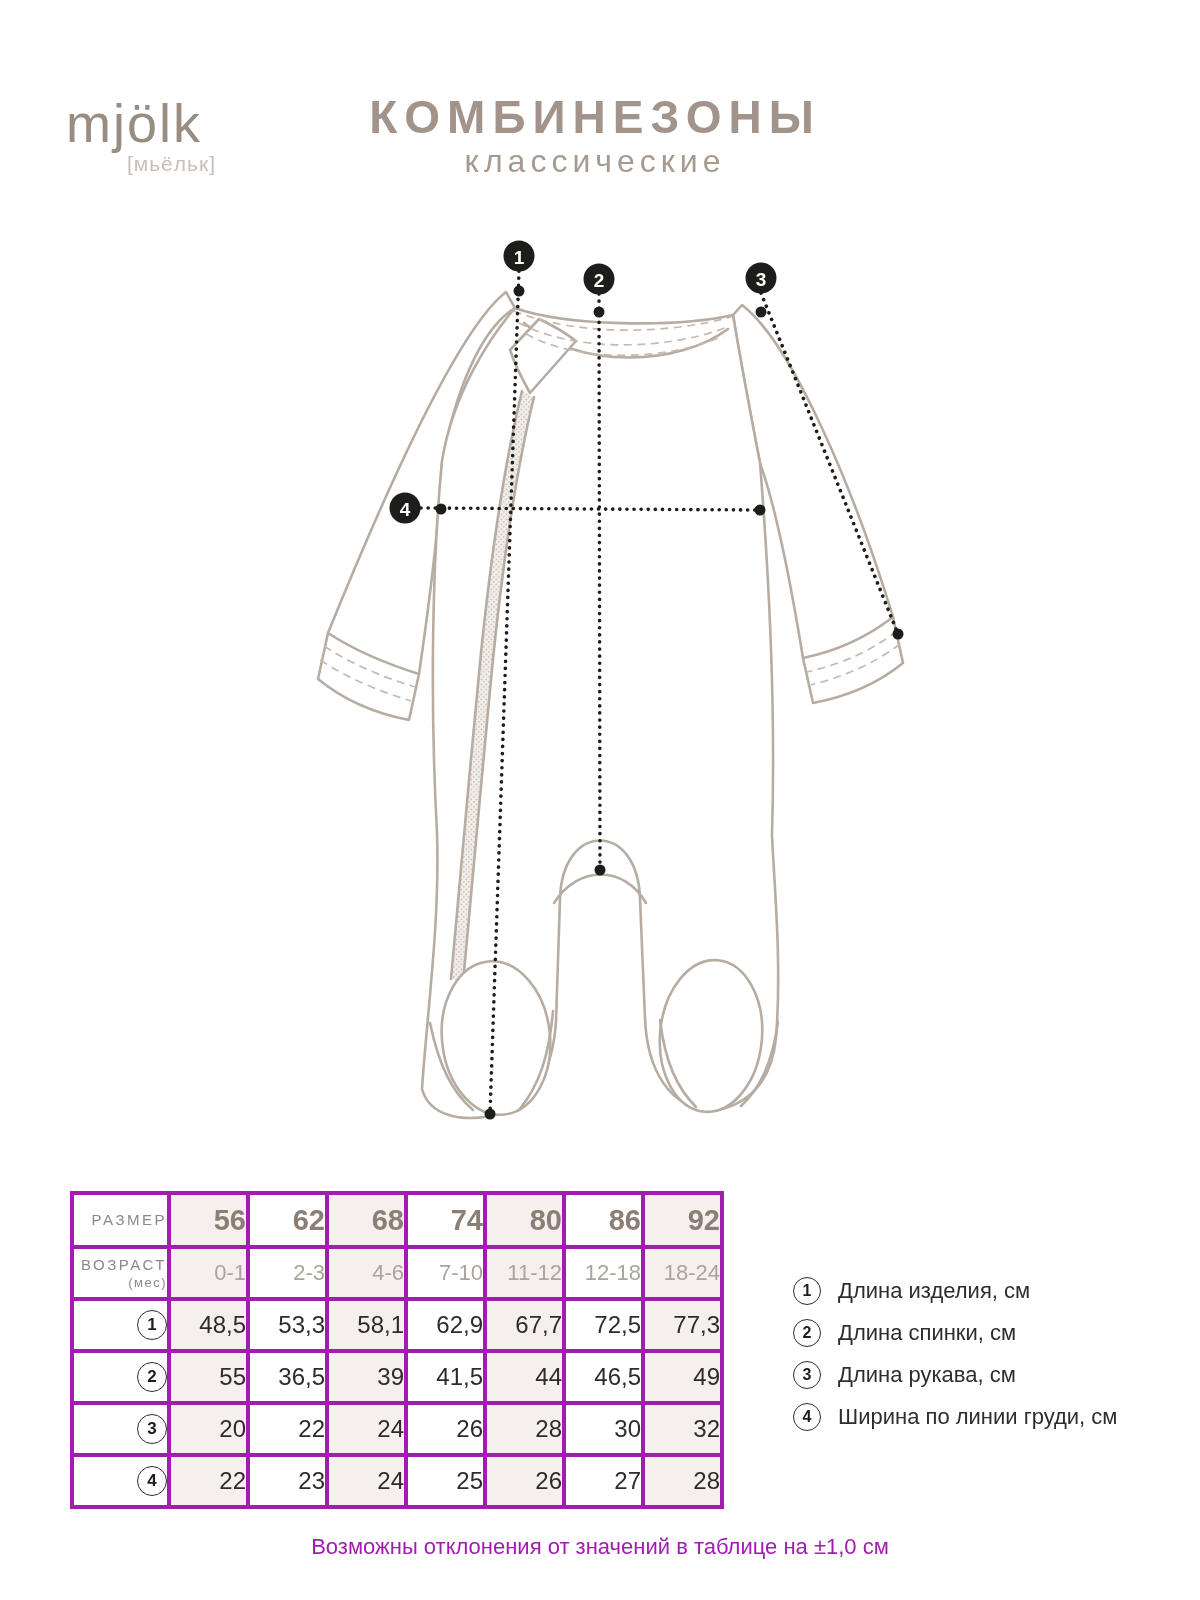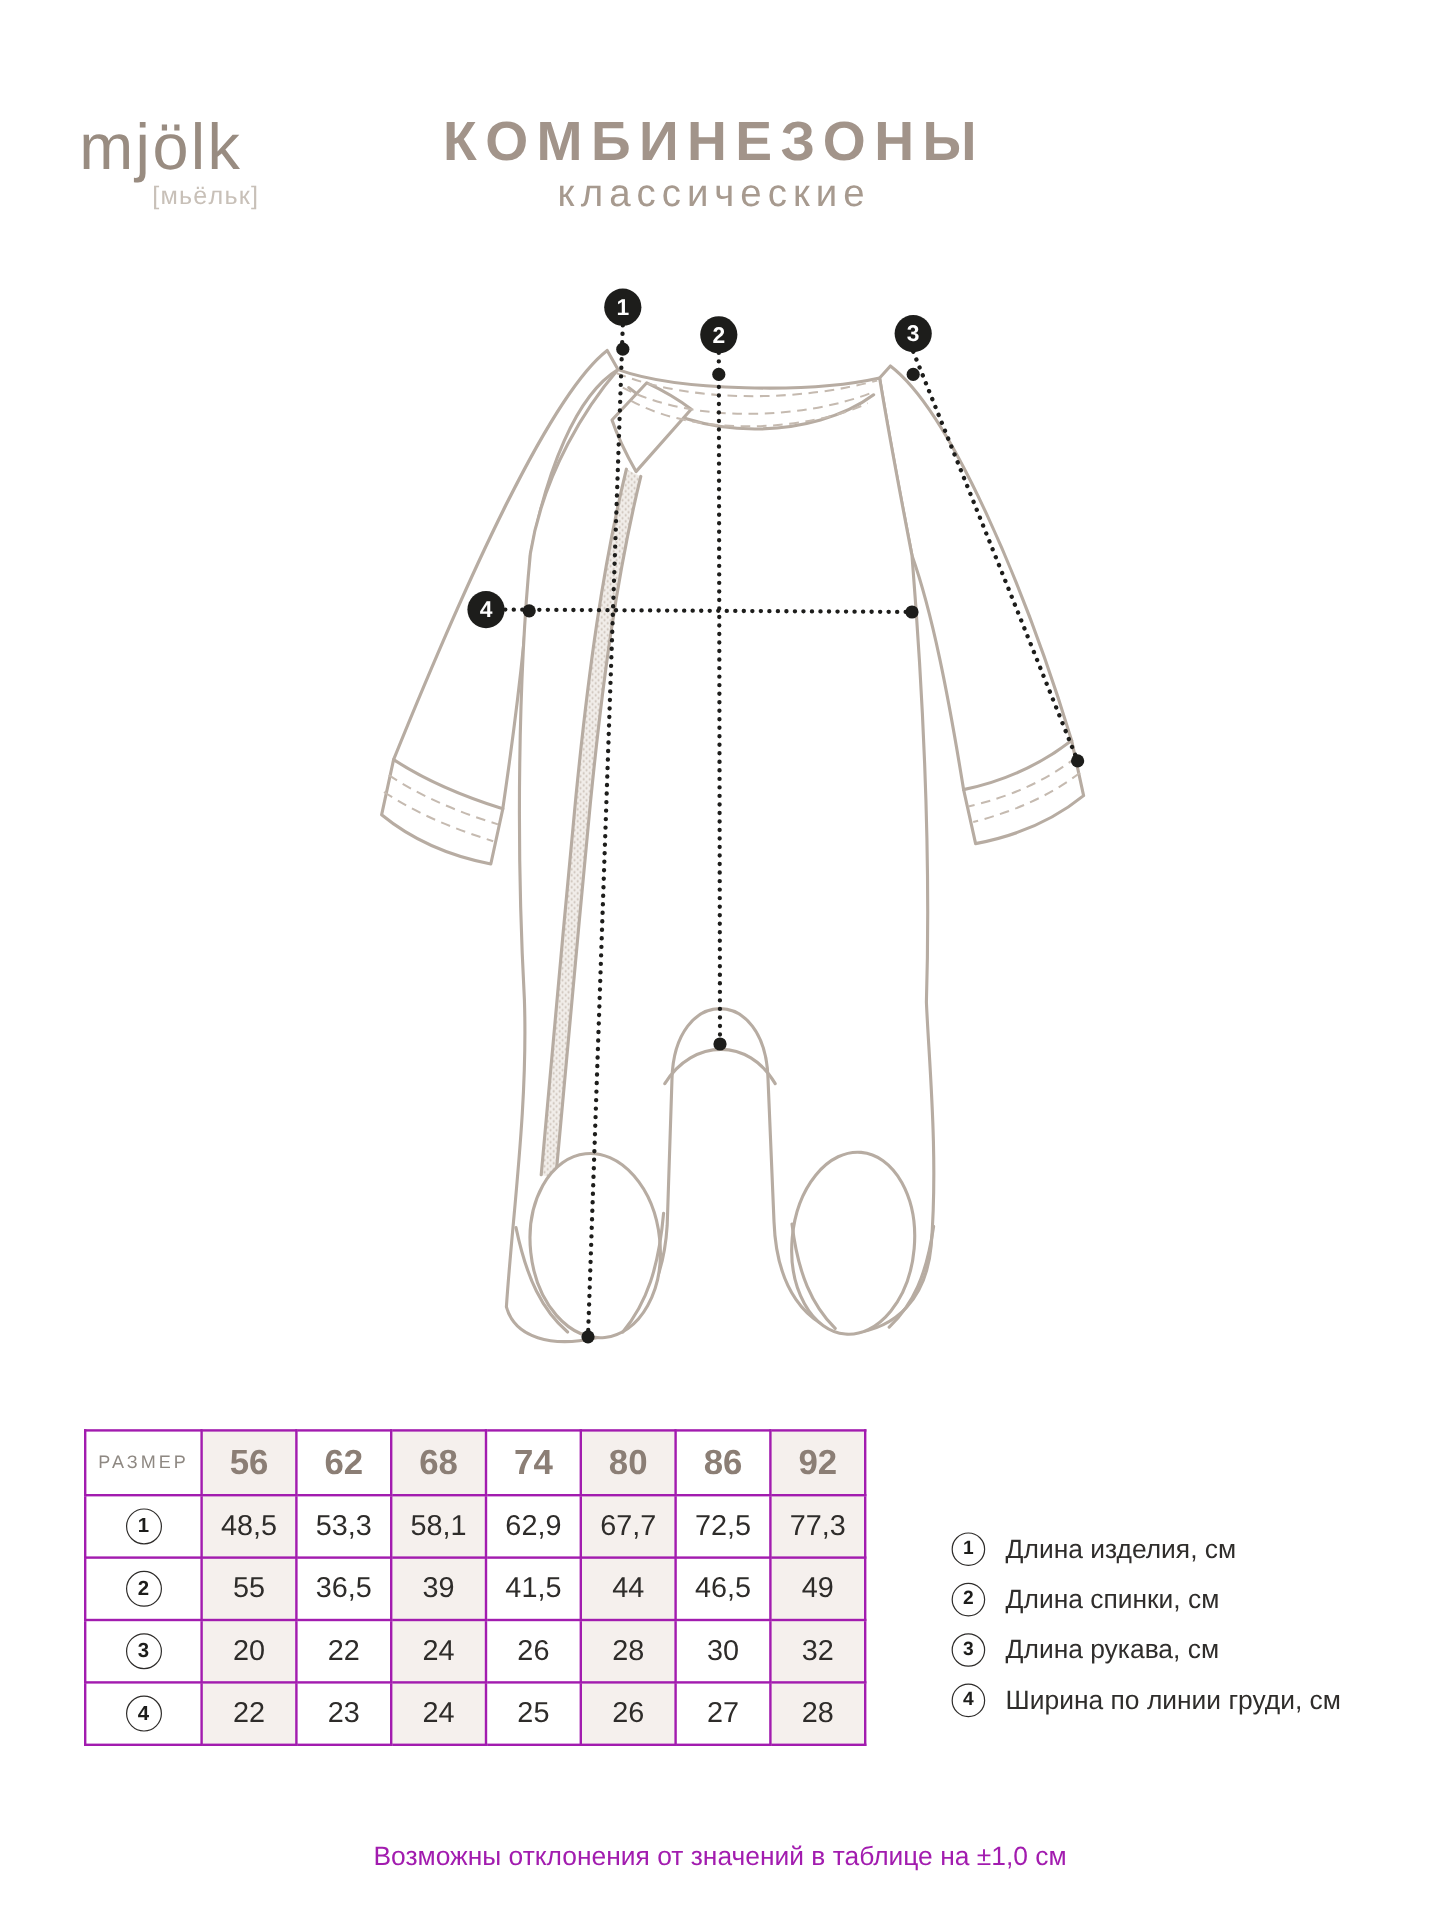--- a/index.html
+++ b/index.html
@@ -26,21 +26,21 @@
   
   .diagram{position:absolute;left:290px;top:195px;width:640px;height:920px;}
   .diagram text{
     font-family:"Liberation Sans", sans-serif;font-weight:700;font-size:19px;fill:#ffffff;
   }
   
   table.sizes{
     position:absolute;left:70px;top:1163px;border-collapse:collapse;table-layout:fixed;
   }
   table.sizes td{
-    border:2px solid #a21caf;text-align:center;vertical-align:middle;padding:0;
+    border:4px solid #a21caf;text-align:right;vertical-align:middle;padding:0;
   }
   table.sizes td:nth-child(even){background:#f5f0ed;}
   col.c-first{width:97px;}
   col.c-data{width:79px;}
   tr.r-size{height:54px;}
   tr.r-age{height:52px;}
   tr.r-data{height:52px;}
   .lbl{
     font-size:15px;letter-spacing:2.5px;color:#8e8882;font-weight:400;
   }
@@ -170,20 +170,33 @@
         <tr class="r-size">
       <td><span class="lbl">РАЗМЕР</span></td>
       <td class="c-size">56</td>
       <td class="c-size">62</td>
       <td class="c-size">68</td>
       <td class="c-size">74</td>
       <td class="c-size">80</td>
       <td class="c-size">86</td>
       <td class="c-size">92</td>
     </tr>
+    <tr class="r-age">
+      <td>
+        <div class="lbl">ВОЗРАСТ</div>
+        <div class="lbl-sub">(мес)</div>
+      </td>
+      <td class="c-age">0-1</td>
+      <td class="c-age">2-3</td>
+      <td class="c-age">4-6</td>
+      <td class="c-age">7-10</td>
+      <td class="c-age">11-12</td>
+      <td class="c-age">12-18</td>
+      <td class="c-age">18-24</td>
+    </tr>
     <tr class="r-data">
       <td><span class="circ">1</span></td>
       <td class="c-val">48,5</td>
       <td class="c-val">53,3</td>
       <td class="c-val">58,1</td>
       <td class="c-val">62,9</td>
       <td class="c-val">67,7</td>
       <td class="c-val">72,5</td>
       <td class="c-val">77,3</td>
     </tr>

